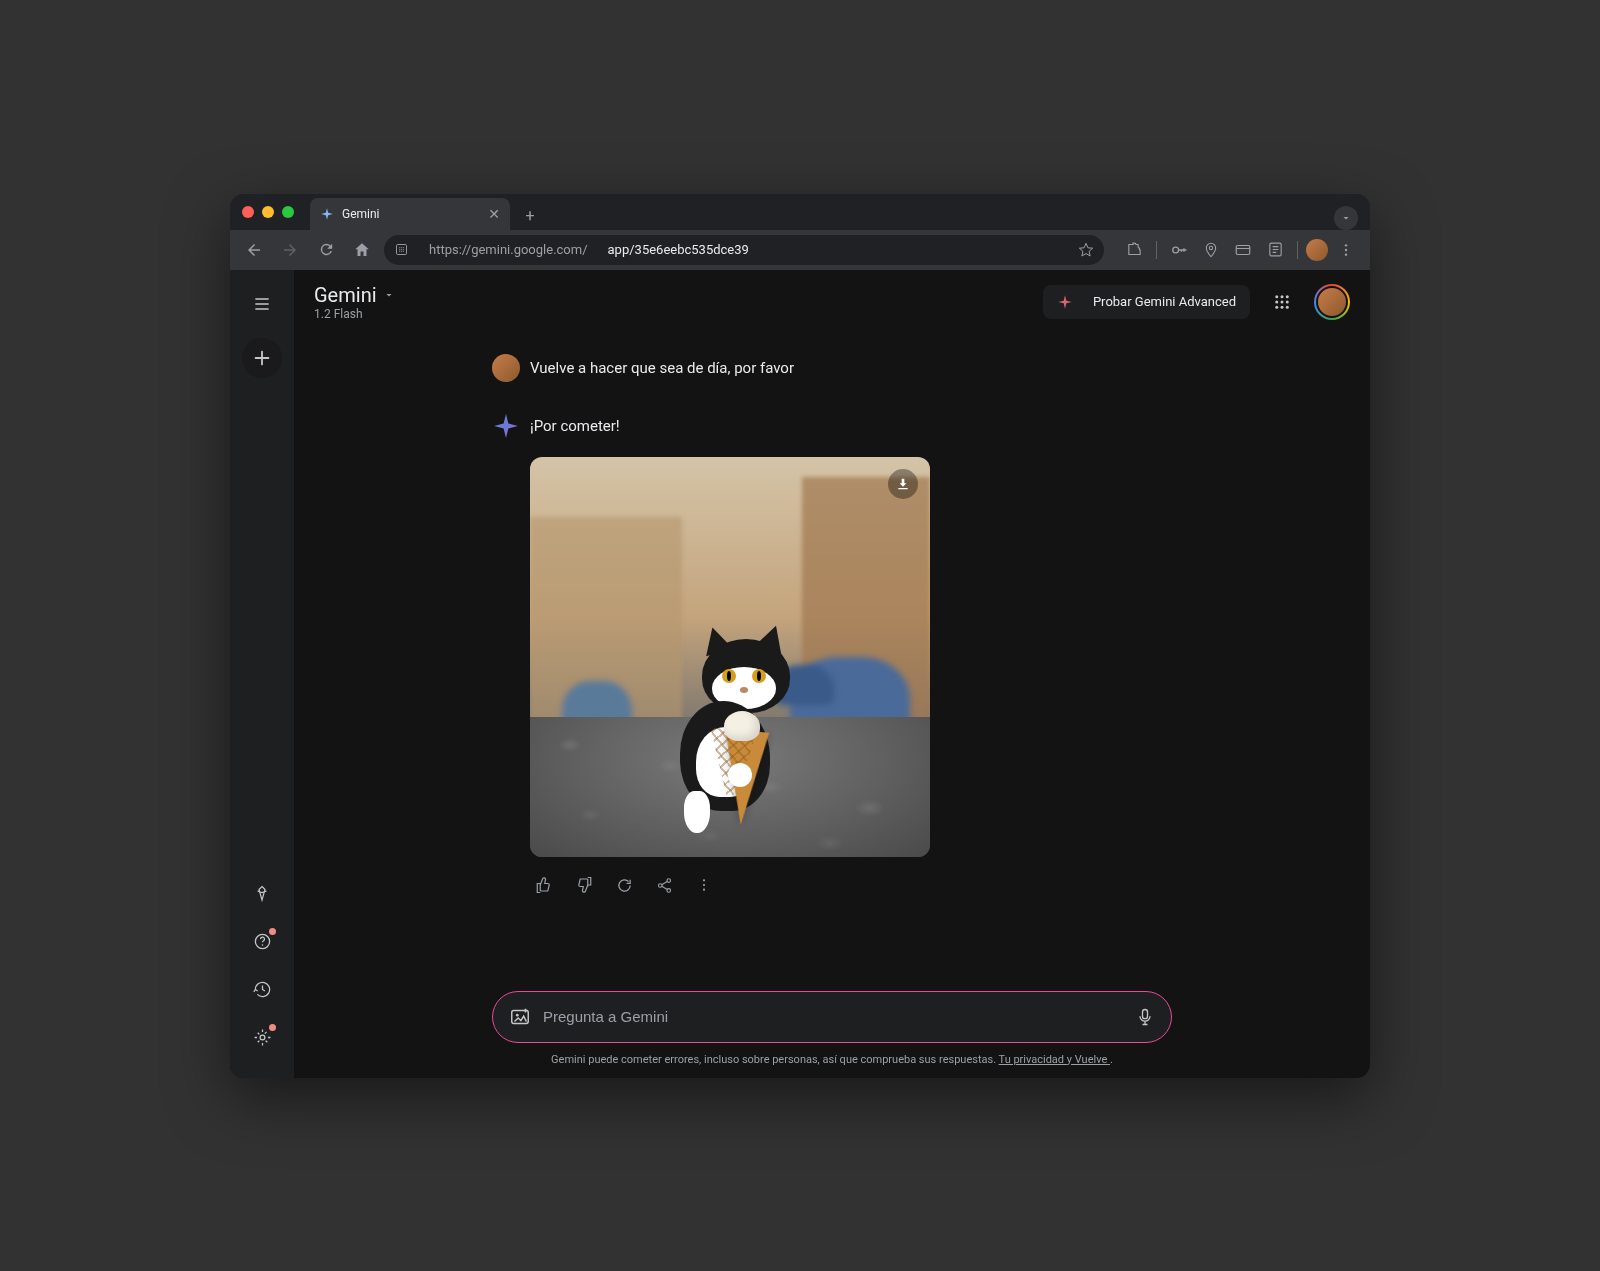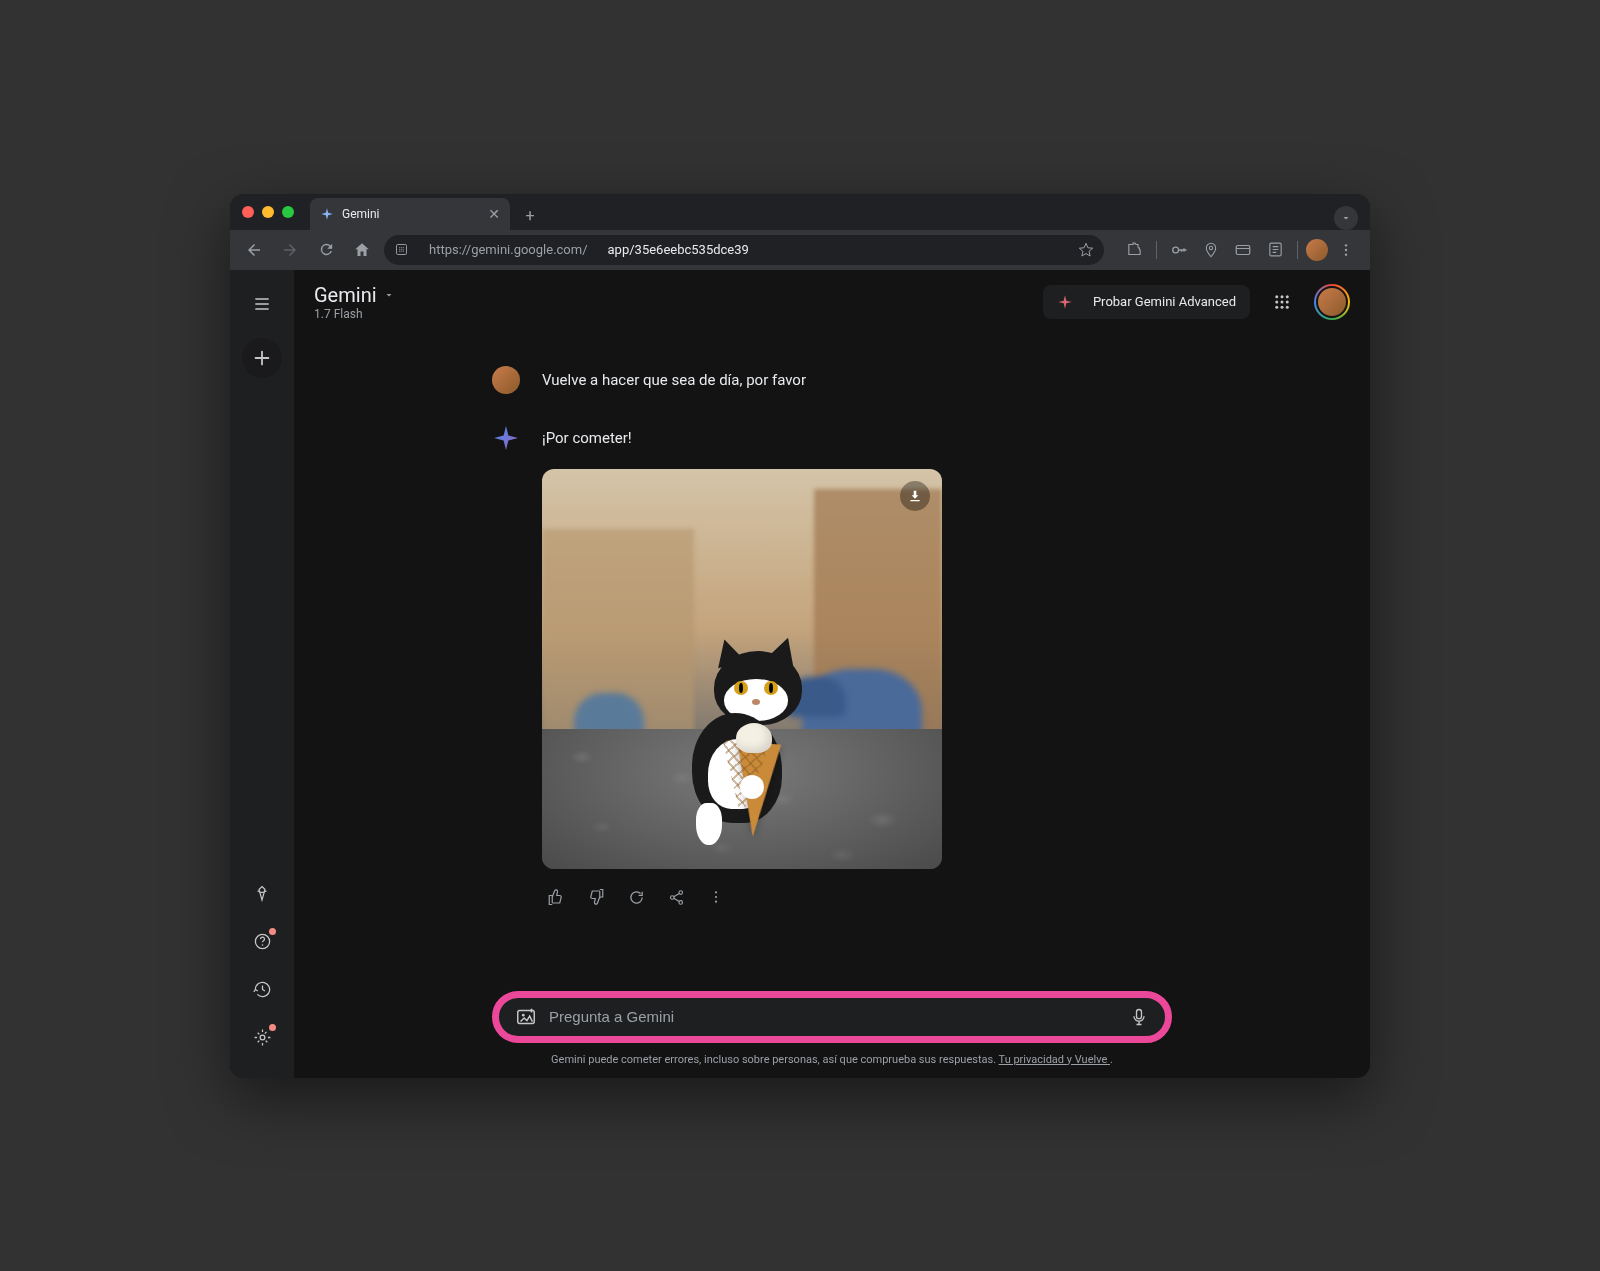--- a/index.html
+++ b/index.html
@@ -60,21 +60,21 @@
   color:#c4c7c5;cursor:pointer;border-radius:50%}
 .profile-ring{width:36px;height:36px;border-radius:50%;padding:2px;
   background:conic-gradient(#ea4335,#fbbc04,#34a853,#4285f4,#ea4335);
   display:flex;align-items:center;justify-content:center;cursor:pointer}
 .profile-inner{width:100%;height:100%;border-radius:50%;
   background:linear-gradient(135deg,#c97b4a,#8b5a2b);border:2px solid #131314}
 .chat{flex:1;overflow-y:auto;padding:20px 0 40px;scrollbar-width:thin;
   scrollbar-color:#5f6368 transparent}
 .chat::-webkit-scrollbar{width:8px}
 .chat::-webkit-scrollbar-thumb{background:#5f6368;border-radius:4px}
-.turn{max-width:720px;margin:12px auto 30px;display:flex;gap:22px;padding:0 20px}
+.turn{max-width:720px;margin:0 auto 30px;display:flex;gap:10px;padding:0 20px}
 .t-avatar{width:28px;height:28px;border-radius:50%;flex-shrink:0}
 .t-avatar.user{background:linear-gradient(135deg,#c97b4a,#8b5a2b)}
 .t-avatar.ai{display:flex;align-items:center;justify-content:center}
 .t-content{flex:1;color:#e8eaed;font-size:15px;line-height:1.5;padding-top:3px}
 .gen-image{margin-top:20px;width:400px;height:400px;border-radius:12px;
   position:relative;overflow:hidden;
   background:linear-gradient(180deg,#d4c4a8 0%,#c4a47c 40%,#6a6a6a 75%,#4a4a4a 100%)}
 .gi-download{position:absolute;top:12px;right:12px;width:30px;height:30px;
   background:rgba(0,0,0,.35);border-radius:50%;display:flex;
   align-items:center;justify-content:center;color:#fff;cursor:pointer;z-index:10}
@@ -131,21 +131,21 @@
   clip-path:polygon(0 0,100% 0,55% 100%,45% 100%);transform:rotate(4deg)}
 .scoop{position:absolute;left:84px;top:78px;width:36px;height:30px;
   background:#f5f0e4;border-radius:50% 50% 40% 40%;
   box-shadow:inset -4px -4px 8px rgba(0,0,0,.12)}
 .actions{display:flex;gap:12px;margin-top:14px;color:#9aa0a6}
 .abtn{width:28px;height:28px;display:flex;align-items:center;justify-content:center;
   cursor:pointer;border-radius:50%}
 .input-area{padding:0 20px 12px;max-width:720px;margin:0 auto;width:100%}
 .input-box{background:#1e1f20;border-radius:28px;height:52px;
   display:flex;align-items:center;padding:0 16px;gap:12px;
-  border:7px solid #ec4899}
+  border:1px solid #ec4899}
 .input-box input{flex:1;background:none;border:none;outline:none;
   color:#e8eaed;font-size:15px}
 .input-box input::placeholder{color:#9aa0a6}
 .ibtn{color:#c4c7c5;cursor:pointer;display:flex}
 .disclaimer{text-align:center;color:#9aa0a6;font-size:11px;margin-top:10px}
 .disclaimer a{color:#9aa0a6;text-decoration:underline;cursor:pointer}
 svg{display:block}
 </style>
 </head>
 <body>
@@ -294,21 +294,21 @@
 
     <div class="main">
       <div class="header">
         <div class="title-group">
           <div class="title-row">
             <span>Gemini</span>
             <svg width="12" height="12" viewBox="0 0 24 24">
                 <path fill="#9aa0a6" d="M7 10l5 5 5-5z"></path>
               </svg>
           </div>
-          <span class="subtitle">1.7 Flash</span>
+          <span class="subtitle">1.2 Flash</span>
         </div>
         <div class="header-right">
           <div class="adv-btn">
             <svg width="16" height="16" viewBox="0 0 24 24">
                 <path fill="#d96570" d="M12 2l2 8 8 2-8 2-2 8-2-8-8-2 8-2z"></path>
               </svg>
             <span>Probar Gemini Advanced</span>
           </div>
           <div class="apps-btn">
             <svg width="18" height="18" viewBox="0 0 24 24">

